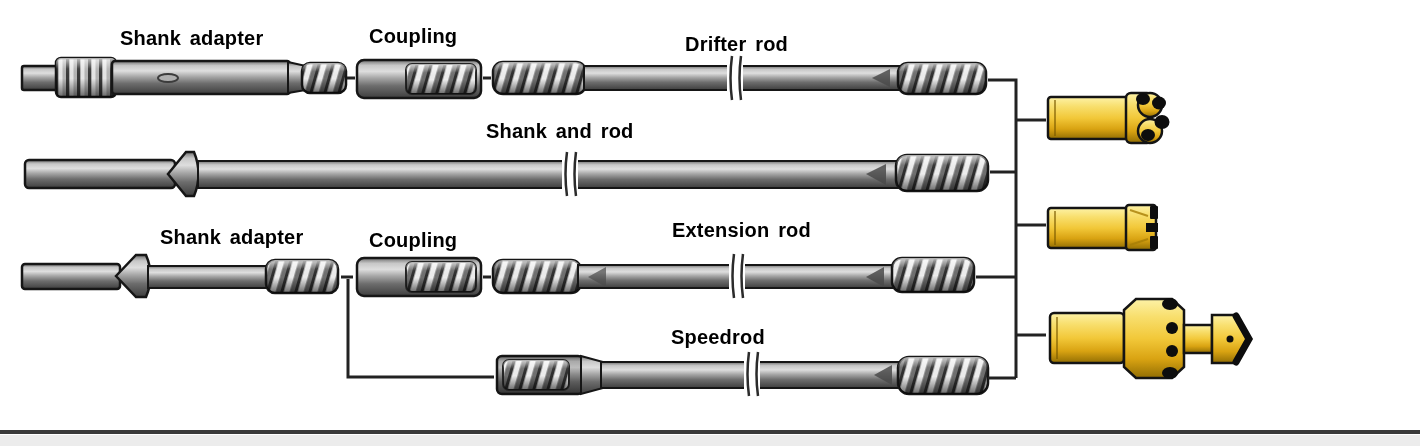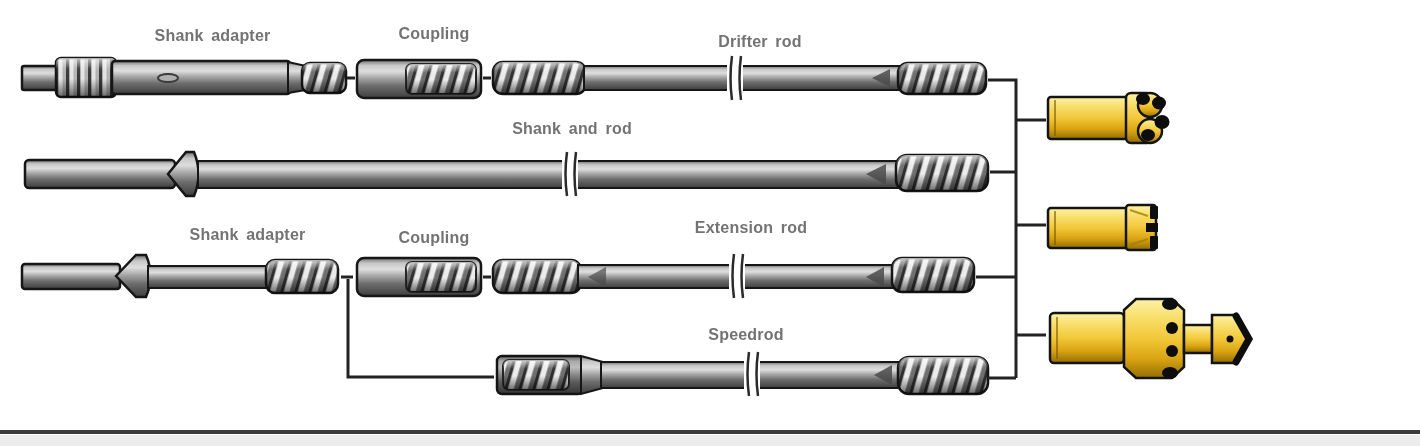--- a/index.html
+++ b/index.html
@@ -2,22 +2,22 @@
 <html><head>
 <meta charset="utf-8">
 <style>
   html,body{margin:0;padding:0;background:#ffffff;}
   .stage{
     position:relative;width:1420px;height:446px;background:#ffffff;overflow:hidden;
     font-family:"Liberation Sans",sans-serif;
   }
   .diagram-svg{position:absolute;left:0;top:0;}
   .lbl{
-    position:absolute;font-weight:700;font-size:16px;color:#737373;
-    text-align:center;white-space:nowrap;word-spacing:3px;letter-spacing:.2px;
+    position:absolute;font-weight:700;font-size:20px;color:#000000;
+    white-space:nowrap;word-spacing:3px;letter-spacing:.2px;
   }
   .bar-dark{position:absolute;left:0;top:430px;width:1420px;height:4px;background:#3a3a3a;}
   .bar-light{position:absolute;left:0;top:434px;width:1420px;height:12px;background:#ececec;border-top:1px solid #ffffff;}
 </style>
 </head>
 <body>
 
 <div class="stage">
 
   <svg class="diagram-svg" width="1420" height="446" viewBox="0 0 1420 446">

